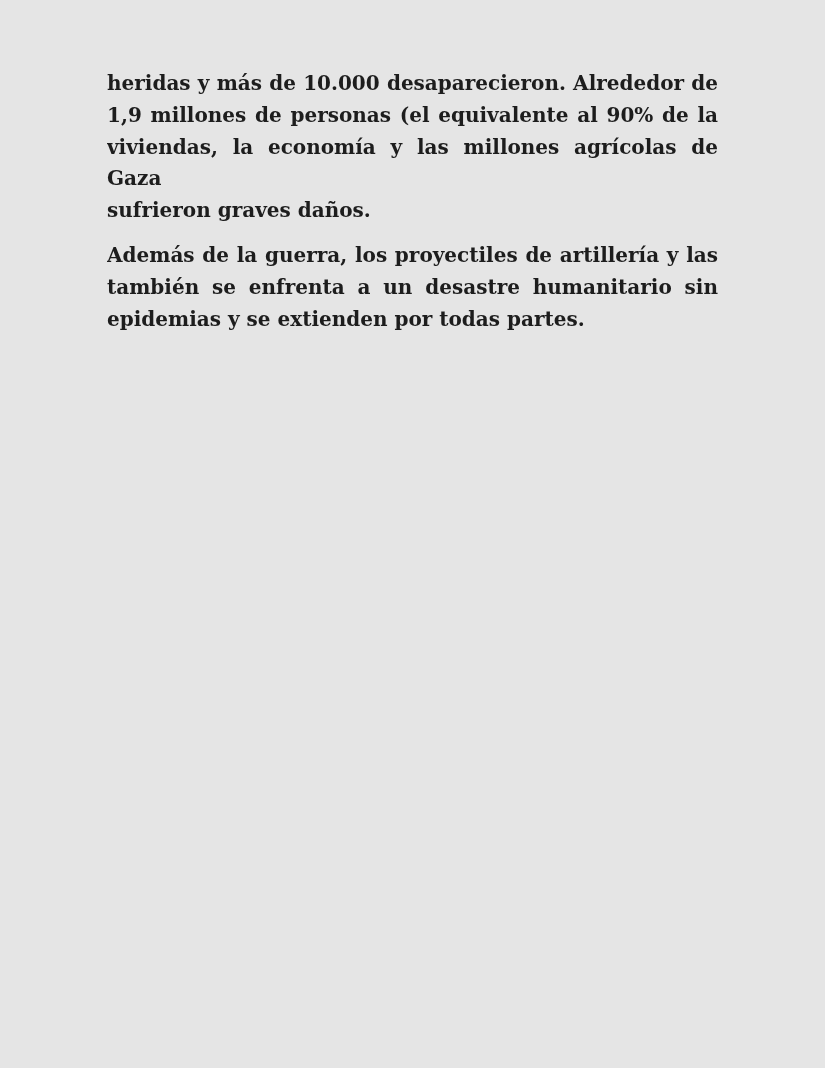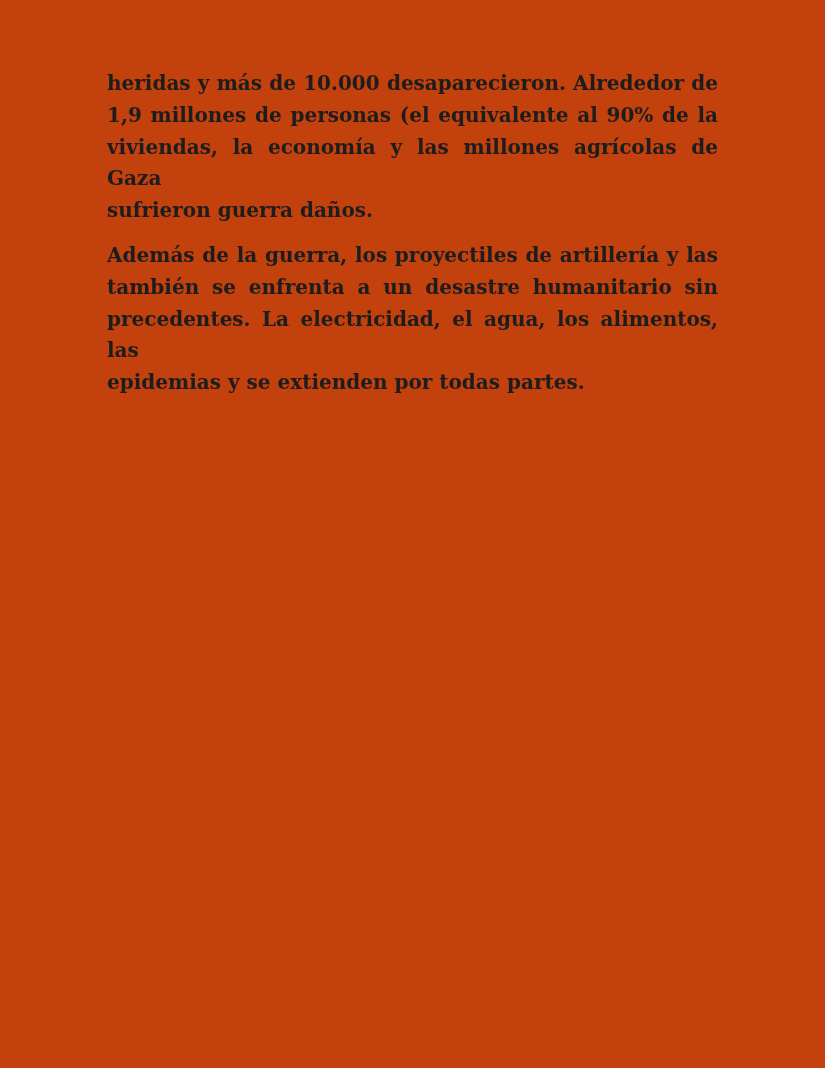--- a/index.html
+++ b/index.html
@@ -10,21 +10,21 @@
     width: 825px;
     height: 1068px;
     background: #ffffff;
     overflow: hidden;
     position: relative;
     font-family: "DejaVu Serif", "Liberation Serif", serif;
   }
   .page {
     position: absolute;
     inset: 0;
-    background: #c2410c;
+    background: #e5e5e5;
   }
   .text-block {
     position: absolute;
     left: 107px;
     top: 68px;
     width: 611px;
     font-family: "DejaVu Serif", "Liberation Serif", serif;
     font-weight: 700;
     font-size: 20px;
     line-height: 31.8px;
@@ -49,22 +49,21 @@
 </style>
 </head>
 <body style="background: rgb(255, 255, 255);">
 
 <main class="page">
   <article class="text-block" id="text-block" style="color: rgb(29, 29, 29);">
       <p class="para">
         <span class="line">heridas y más de 10.000 desaparecieron. Alrededor de</span>
         <span class="line">1,9 millones de personas (el equivalente al 90% de la</span>
         <span class="line">viviendas, la economía y las millones agrícolas de Gaza</span>
-        <span class="line last">sufrieron guerra daños.</span>
+        <span class="line last">sufrieron graves daños.</span>
       </p>
       <p class="para">
         <span class="line">Además de la guerra, los proyectiles de artillería y las</span>
         <span class="line">también se enfrenta a un desastre humanitario sin</span>
-        <span class="line">precedentes. La electricidad, el agua, los alimentos, las</span>
         <span class="line last">epidemias y se extienden por todas partes.</span>
       </p>
     </article>
 </main>
 
 </body></html>

